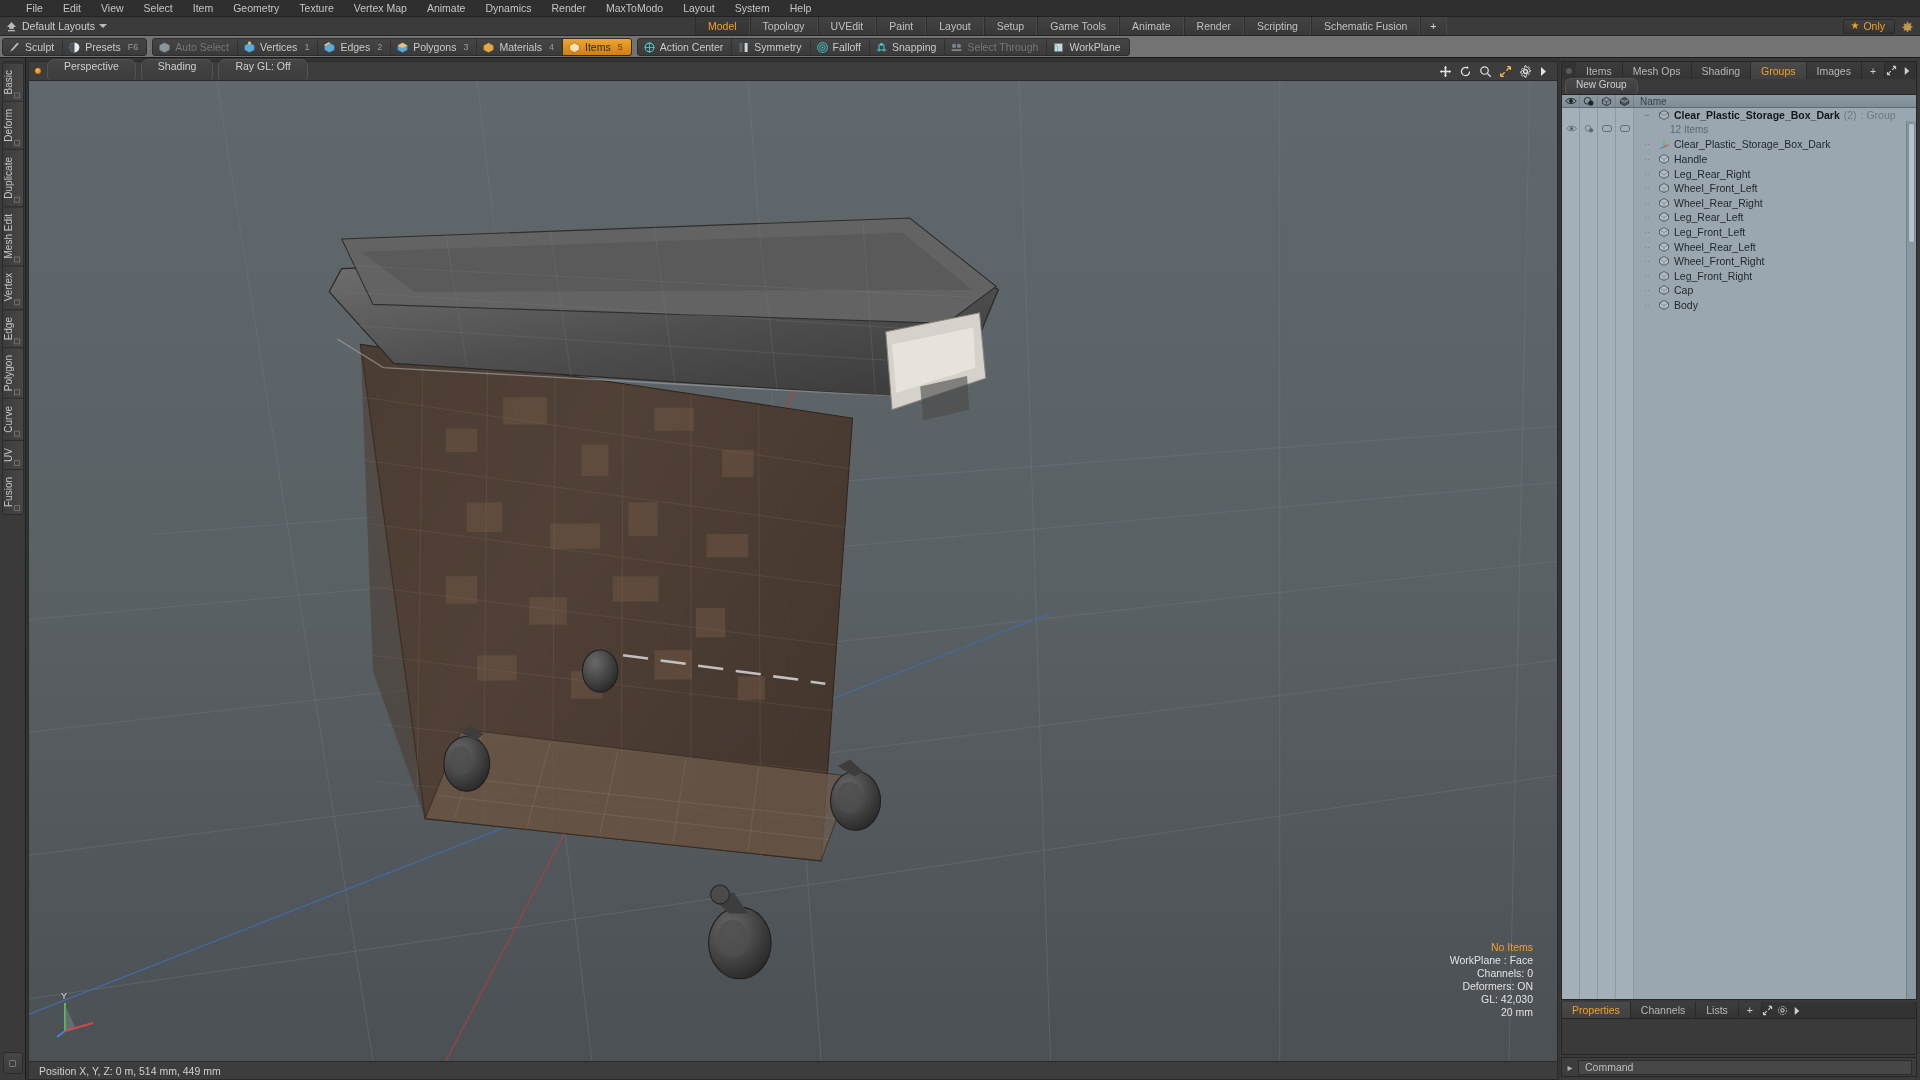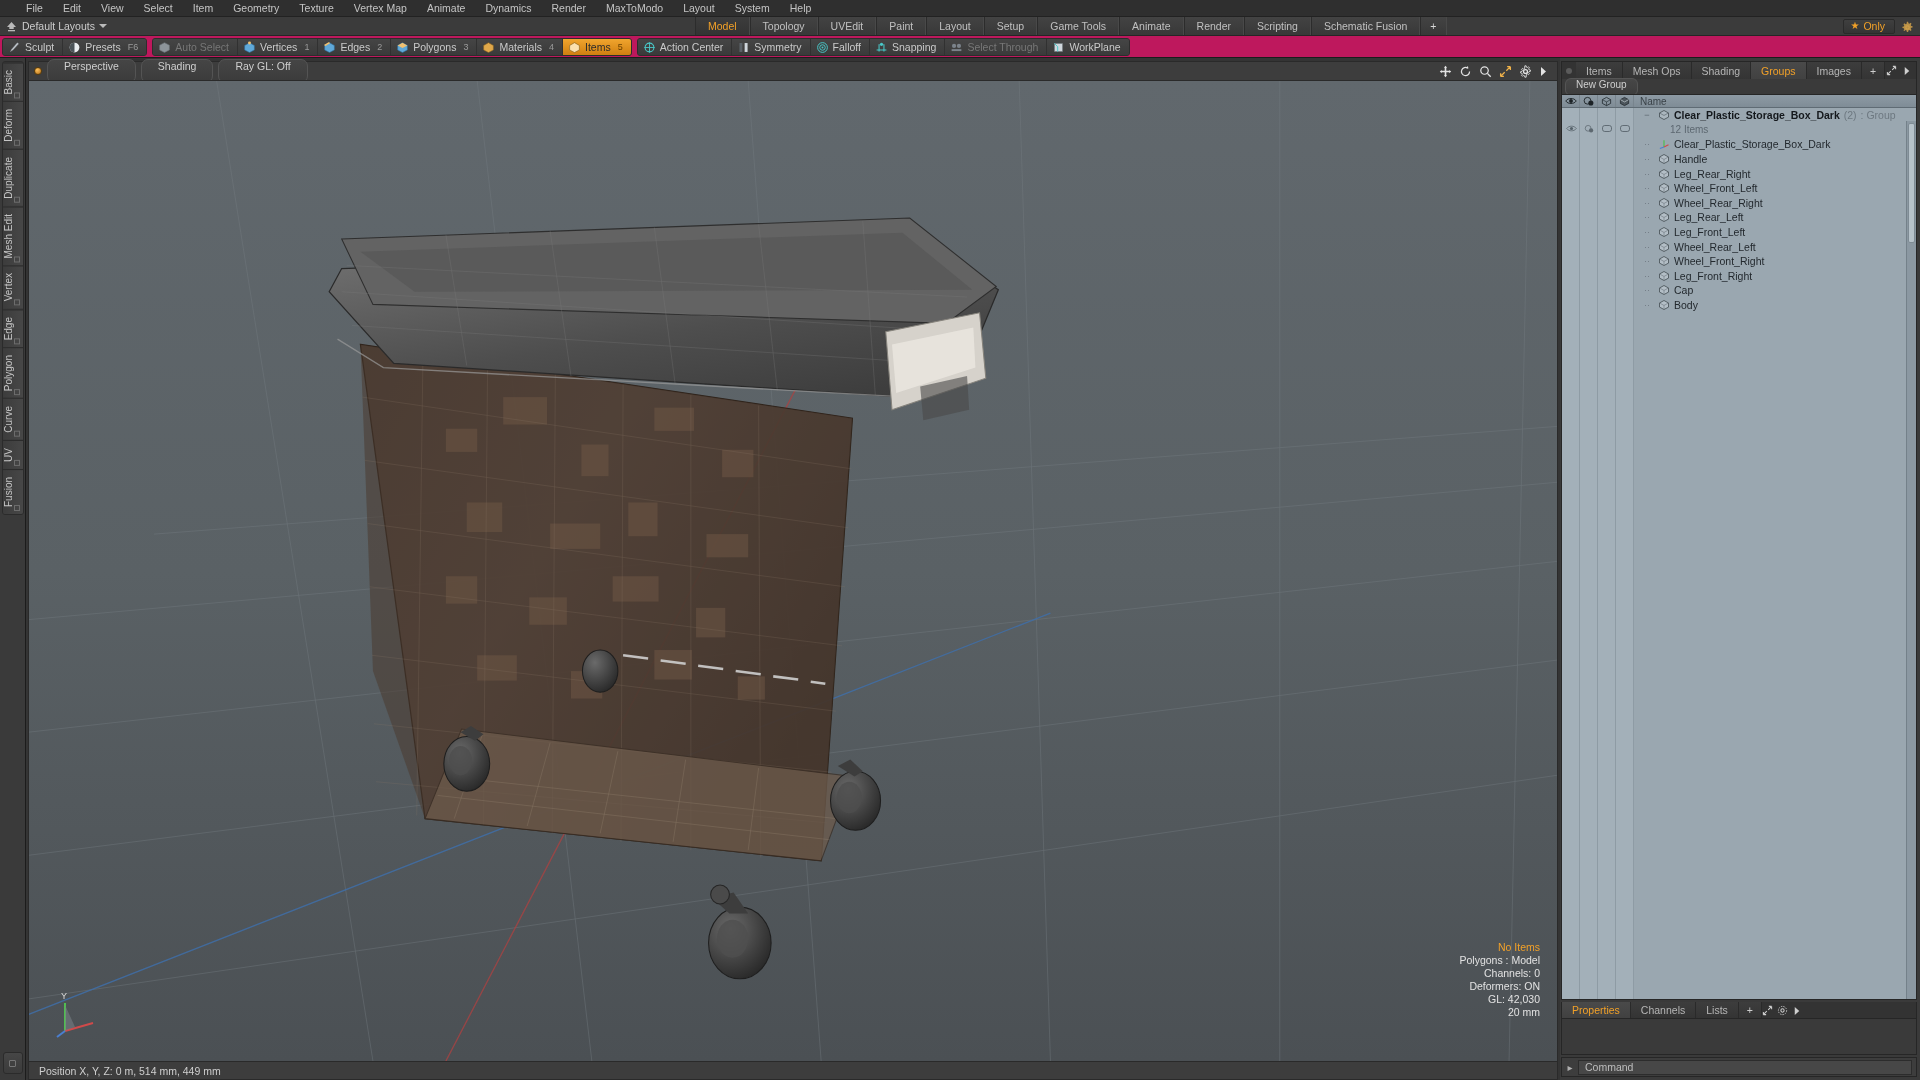--- a/index.html
+++ b/index.html
@@ -66,21 +66,21 @@
     display: flex; align-items: center; gap: 4px; font-size: 10.5px; color: #f2a128;
     background: linear-gradient(#3f3f3f,#343434); border: 1px solid #2a2a2a; border-radius: 2px;
     padding: 1px 9px 1px 6px; height: 15px;
   }
   .star { color: #f2a128; font-size: 10px; line-height: 1; }
   .gear-s { width: 13px; height: 13px; }
 
   
   .toolbar {
     height: 22px; flex: 0 0 22px; display: flex; align-items: stretch;
-    background: #be185d; border-bottom: 1px solid #1c1c1c; padding: 2px 0 1px 2px; gap: 0;
+    background: #737373; border-bottom: 1px solid #1c1c1c; padding: 2px 0 1px 2px; gap: 0;
   }
   .tgroup {
     display: flex; align-items: stretch; border: 1px solid #2d2d2d; border-radius: 3px;
     background: #3f3f3f; margin-right: 5px; overflow: hidden;
   }
   .tbtn {
     display: flex; align-items: center; gap: 4px; padding: 0 8px 0 5px;
     font-size: 10.5px; color: #cacaca; border-right: 1px solid #313131; position: relative;
     background: linear-gradient(#454545,#3a3a3a); white-space: nowrap;
   }
@@ -117,21 +117,21 @@
   .vp-dot { width: 8px; height: 8px; border-radius: 50%; background: radial-gradient(circle at 35% 30%,#ffc05a,#b3701a); border:1px solid #5a3c0a;}
   .vp-pill { font-size: 10.5px; color: #cfcfcf; padding: 0 16px; height: 24px; line-height: 13px;
              border: 1px solid #545454; border-radius: 7px; background: linear-gradient(#454545,#3b3b3b); }
   .vp-header .vp-right { margin-left: auto; display: flex; align-items: center; gap: 7px; padding-right: 4px; }
   .vp-header .vp-right svg { display: block; }
 
   .viewport { flex: 1 1 auto; position: relative; overflow: hidden;
               background: linear-gradient(180deg,#5d6468 0%,#596064 45%,#4b5054 100%);
               border: 1px solid #2a2a2a; }
   .grid-svg { position: absolute; inset: 0; width: 100%; height: 100%; }
-  .vp-stats { position: absolute; right: 17px; bottom: 42px; text-align: right; font-size: 10.5px; line-height: 13px; color: #e2e2e2; }
+  .vp-stats { position: absolute; right: 24px; bottom: 42px; text-align: right; font-size: 10.5px; line-height: 13px; color: #e2e2e2; }
   .vp-stats .warn { color: #f2a128; }
   .axis-gizmo { position: absolute; left: 26px; bottom: 22px; width: 46px; height: 46px; }
   .axis-gizmo .lbl { position: absolute; font-size: 9px; color: #d8d8d8; }
 
   .statusbar { height: 18px; flex: 0 0 18px; background: #3d3d3d; border: 1px solid #2a2a2a; border-top: none;
                display: flex; align-items: center; font-size: 10.5px; color: #cfcfcf; padding-left: 10px; }
 
   
   .rightpanel { width: 360px; flex: 0 0 360px; display: flex; flex-direction: column; background: #3a3a3a; padding: 3px 3px 0 1px; min-height: 0; }
   .rp-tabs { height: 18px; flex: 0 0 18px; display: flex; align-items: stretch; background: #333; border: 1px solid #262626; border-bottom: none; }
@@ -553,21 +553,21 @@
                 <path d="M642 555 L666 558"></path>
               <path d="M678 560 L702 563"></path>
                 <path d="M714 565 L738 568"></path>
                 <path d="M750 570 L764 572"></path>
             </g>
           </g>
         </svg>
 
         <div class="vp-stats">
           <div class="warn">No Items</div>
-          <div>Polygons : Model</div>
+          <div>WorkPlane : Face</div>
           <div>Channels: 0</div>
           <div>Deformers: ON</div>
           <div>GL: 42,030</div>
           <div>20 mm</div>
         </div>
 
         <div class="axis-gizmo">
           <svg width="46" height="46" viewBox="0 0 46 46">
             <path d="M10 38 L10 10" stroke="#4fbf4f" stroke-width="2"></path>
             <path d="M10 38 L38 30" stroke="#d04a4a" stroke-width="2"></path>

